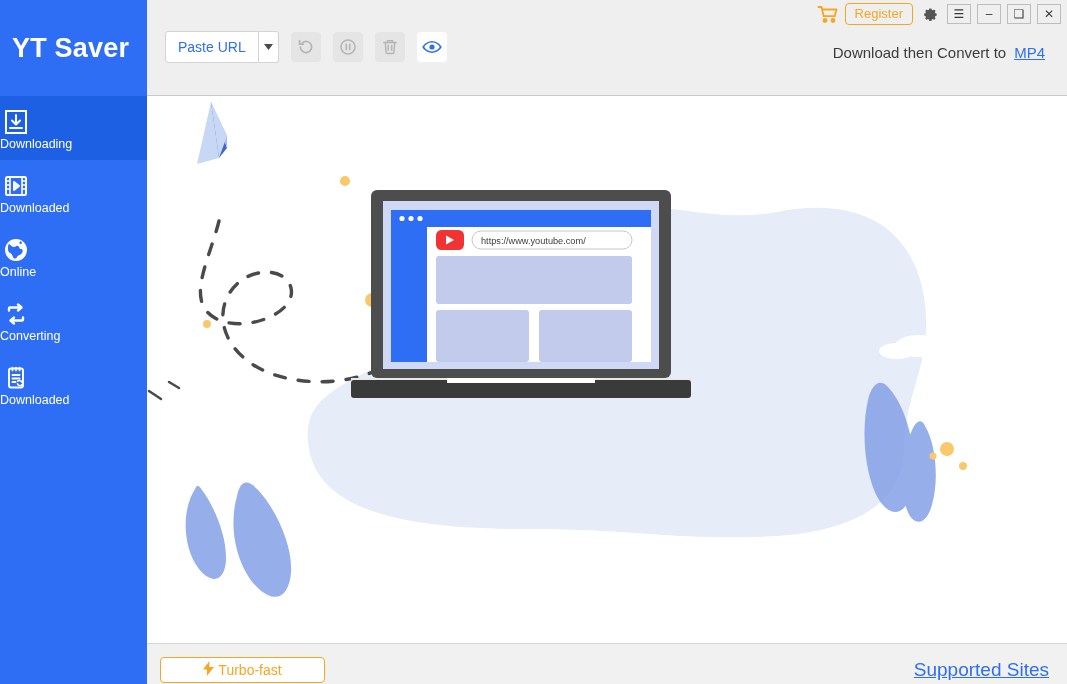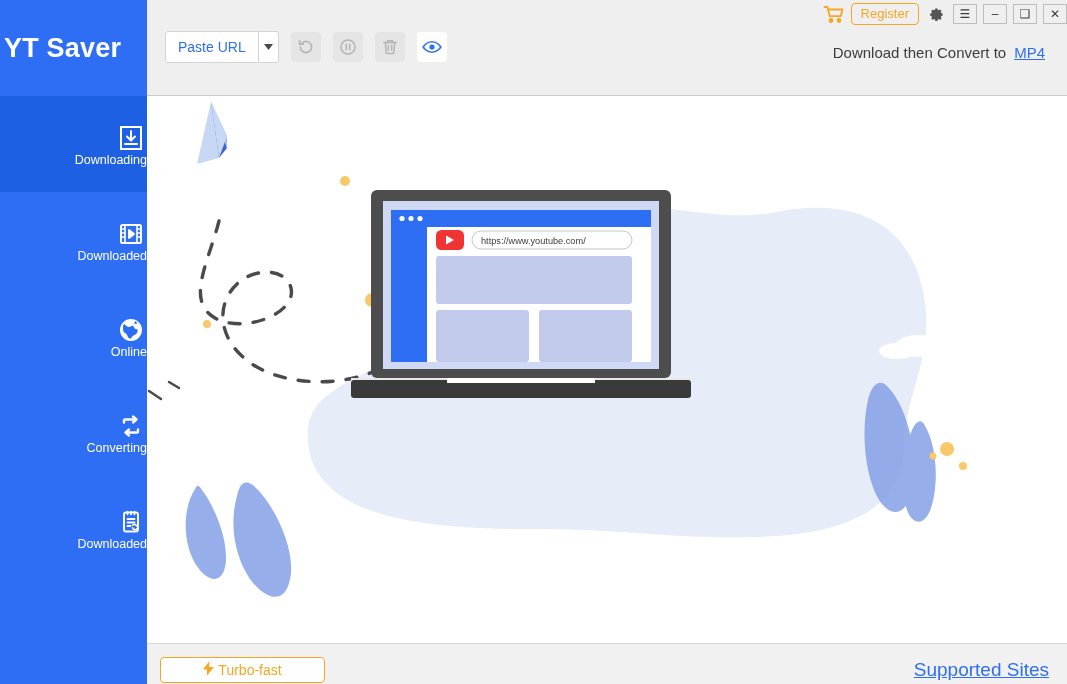--- a/index.html
+++ b/index.html
@@ -18,32 +18,32 @@
   
   .sidebar {
     position: absolute; left: 0; top: 0;
     width: 147px; height: 684px;
     background: #2e6ef4;
     display: flex; flex-direction: column;
   }
   .logo {
     height: 96px;
     display: flex; align-items: center;
-    padding-left: 4px;
+    padding-left: 12px;
     color: #ffffff;
     font-size: 27px;
     font-weight: bold;
     letter-spacing: 0.2px;
     user-select: none;
   }
   .nav { flex: 1; }
   .nav-item {
-    height: 96px;
+    height: 64px;
     display: flex; flex-direction: column;
-    align-items: flex-end; justify-content: center;
+    align-items: flex-start; justify-content: center;
     gap: 0;
     cursor: pointer;
     user-select: none;
   }
   .nav-item.active { background: #1d60e3; }
   .nav-item .nav-icon {
     width: 32px; height: 32px;
     display: flex; align-items: center; justify-content: center;
   }
   .nav-item .nav-label {
@@ -56,20 +56,21 @@
   .header {
     position: absolute; left: 147px; top: 0;
     width: 920px; height: 96px;
     background: #efefef;
     border-bottom: 1px solid #c9c9c9;
   }
   .titlebar {
     position: absolute; right: 0; top: 0;
     height: 27px;
     display: flex; align-items: center; gap: 6px;
+    padding-right: 6px;
   }
   .cart-icon { width: 22px; height: 20px; cursor: pointer; }
   .register-btn {
     border: 1px solid #f5a623;
     color: #f5a623;
     background: #efefef;
     border-radius: 4px;
     font-size: 13px;
     padding: 2px 9px 3px;
     cursor: pointer;

